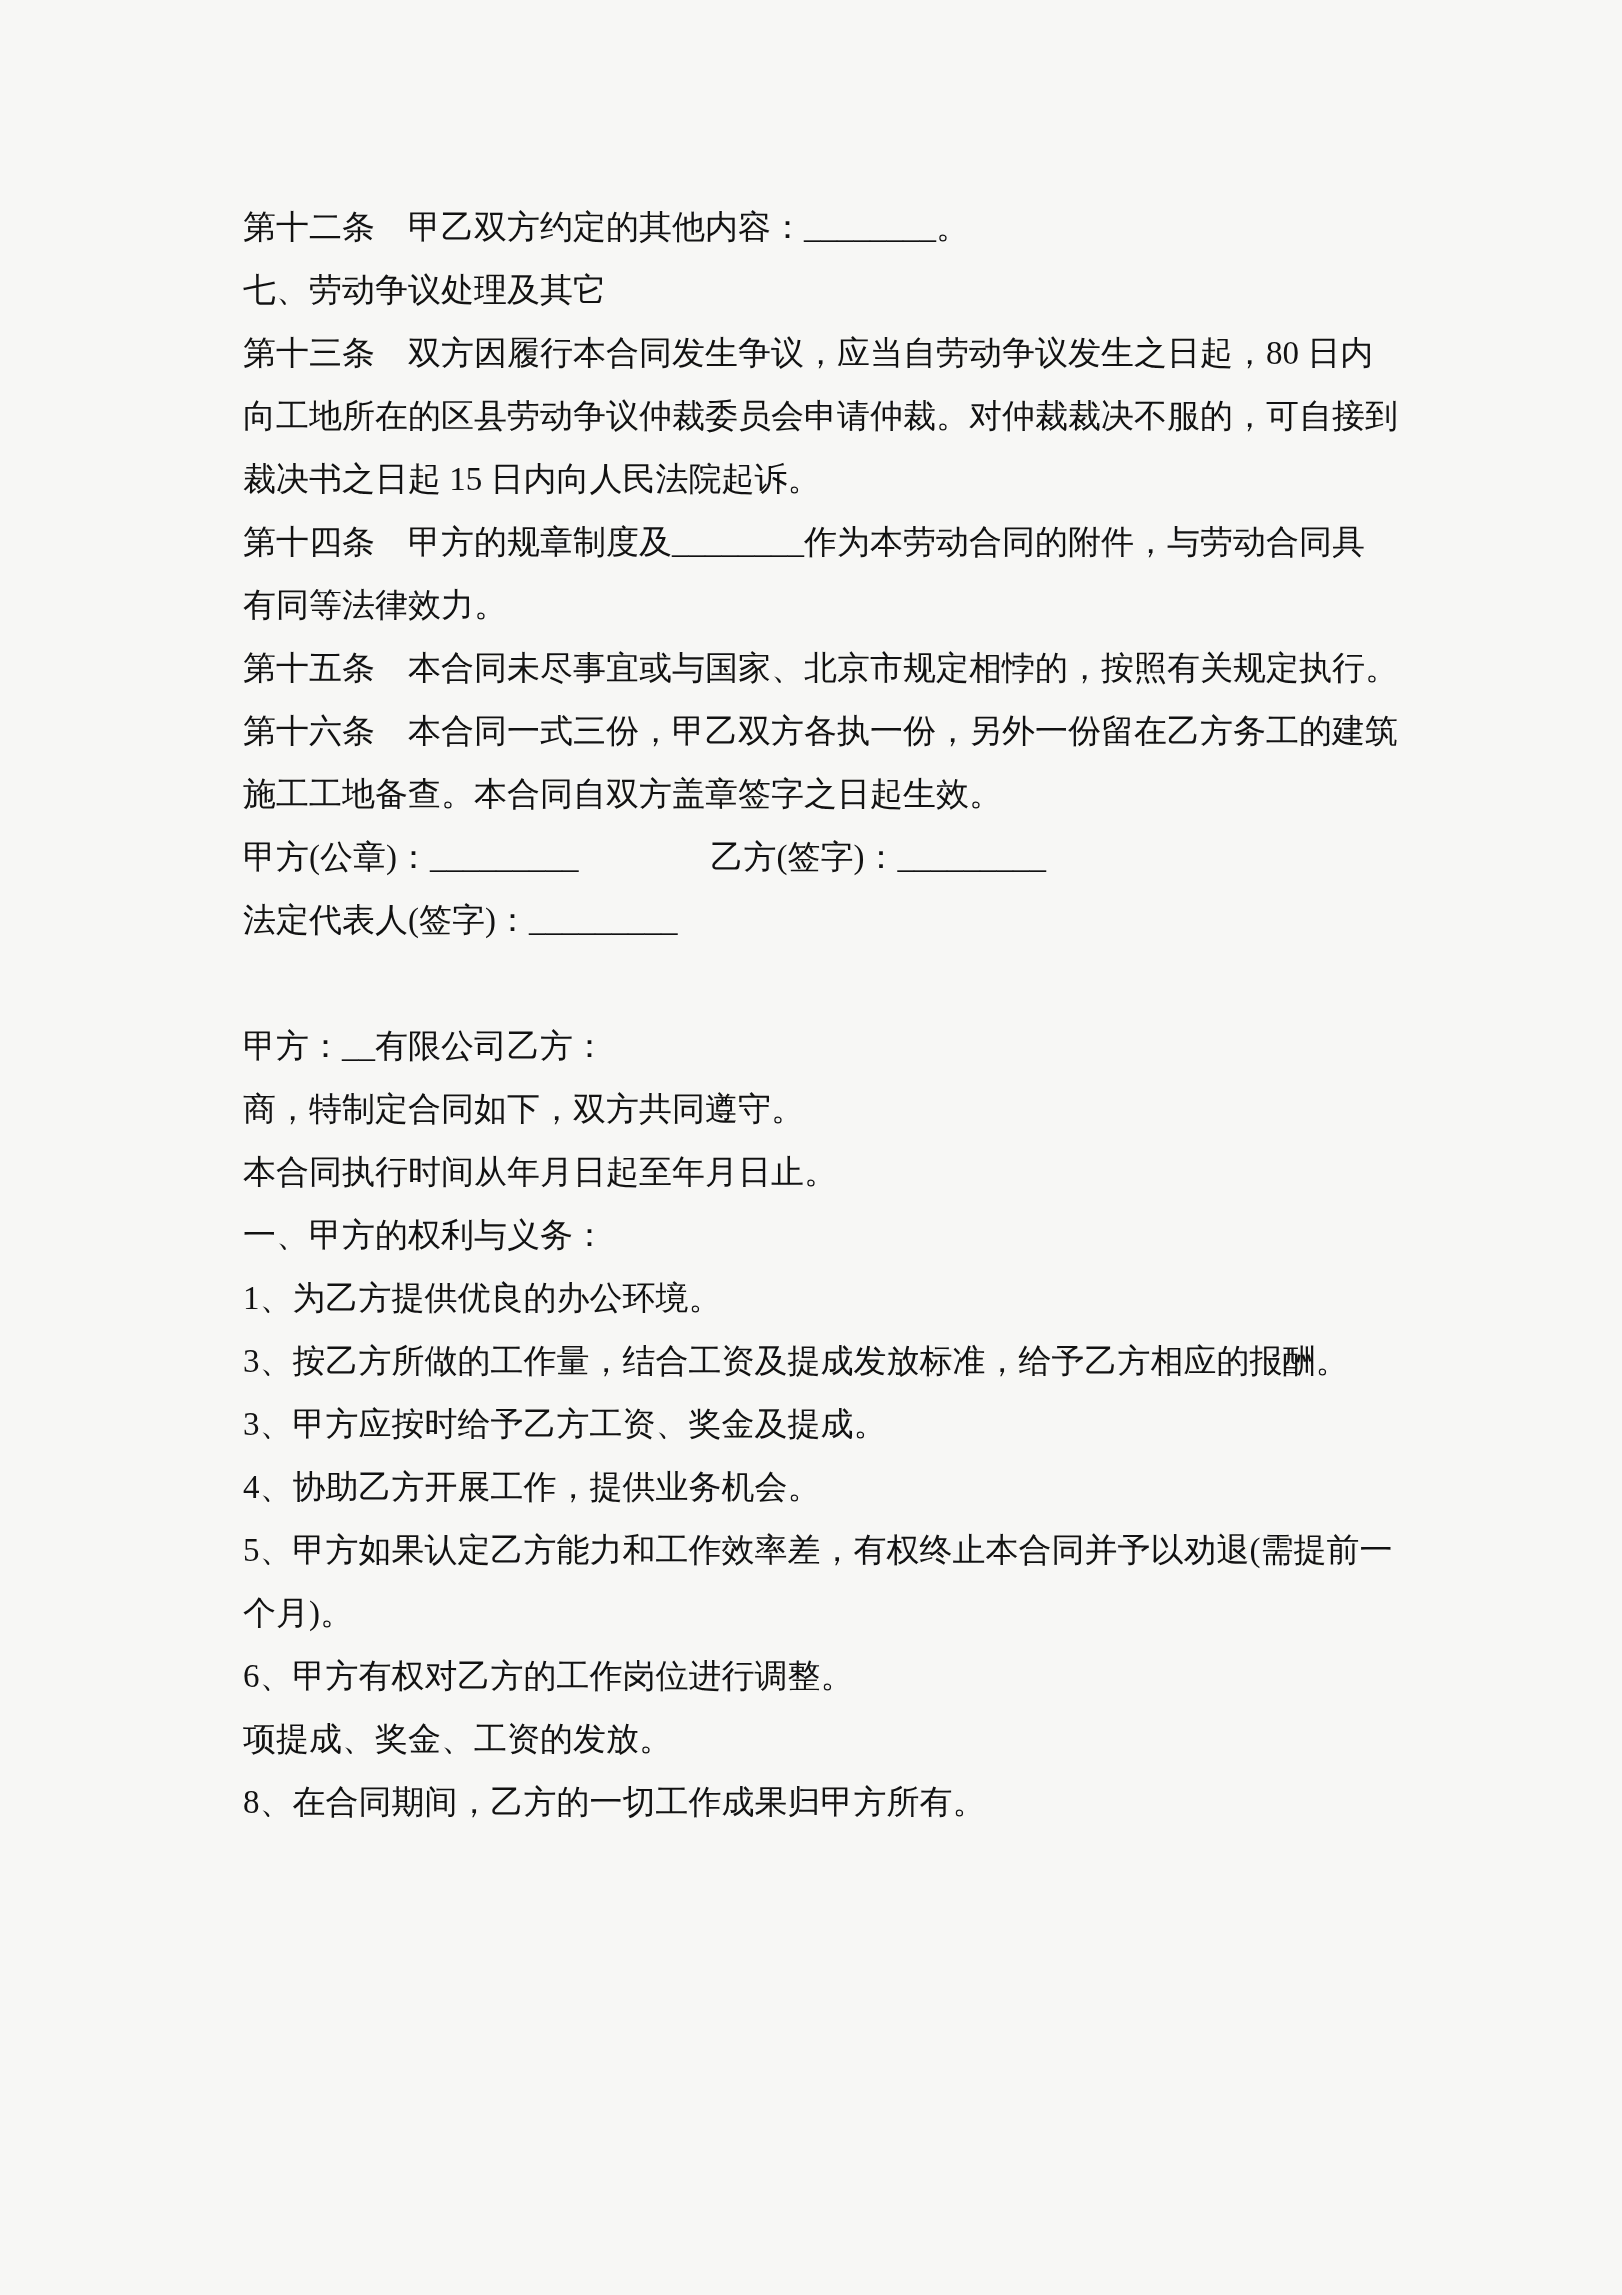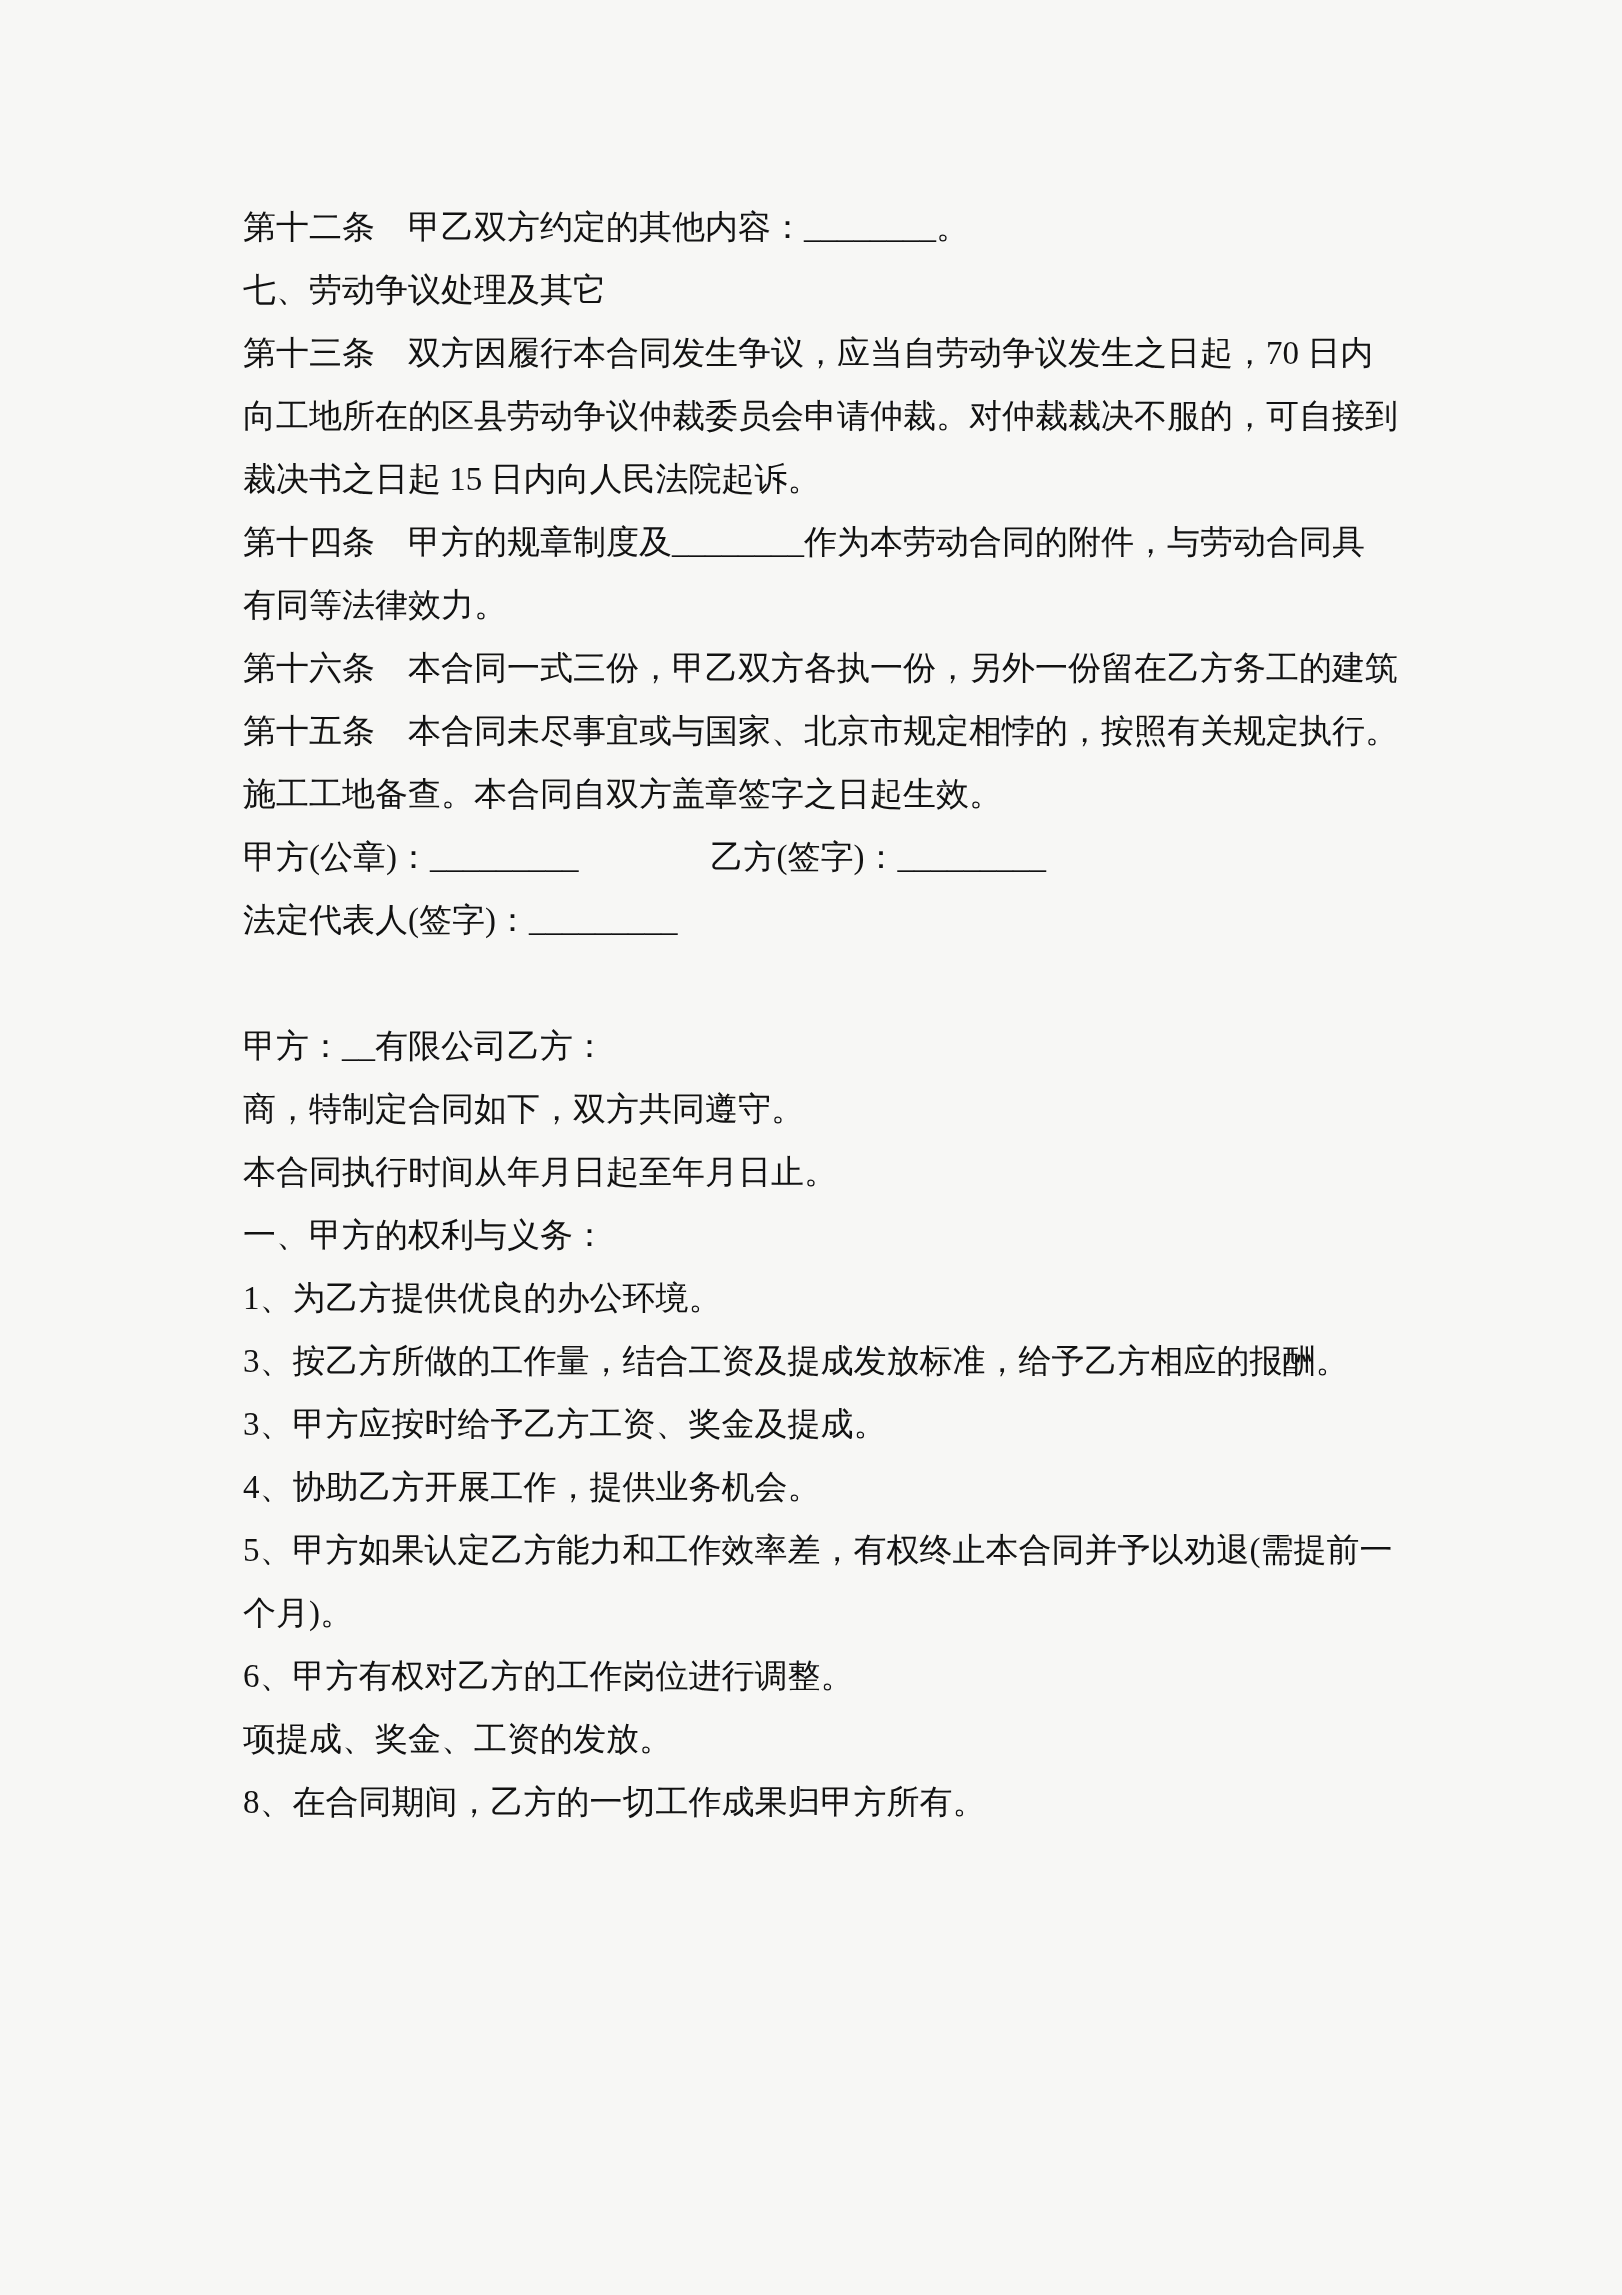--- a/index.html
+++ b/index.html
@@ -32,27 +32,27 @@
     white-space: pre;
   }
 </style>
 </head>
 <body style="background: rgb(247, 247, 245);">
 
 <div class="page" style="background: rgb(247, 247, 245); color: rgb(18, 18, 18);">
   <div class="content">
     <div class="line">第十二条　甲乙双方约定的其他内容：________。</div>
     <div class="line">七、劳动争议处理及其它</div>
-    <div class="line">第十三条　双方因履行本合同发生争议，应当自劳动争议发生之日起，70 日内</div>
+    <div class="line">第十三条　双方因履行本合同发生争议，应当自劳动争议发生之日起，80 日内</div>
     <div class="line">向工地所在的区县劳动争议仲裁委员会申请仲裁。对仲裁裁决不服的，可自接到</div>
     <div class="line">裁决书之日起 15 日内向人民法院起诉。</div>
     <div class="line">第十四条　甲方的规章制度及________作为本劳动合同的附件，与劳动合同具</div>
     <div class="line">有同等法律效力。</div>
+    <div class="line">第十五条　本合同未尽事宜或与国家、北京市规定相悖的，按照有关规定执行。</div>
     <div class="line">第十六条　本合同一式三份，甲乙双方各执一份，另外一份留在乙方务工的建筑</div>
-    <div class="line">第十五条　本合同未尽事宜或与国家、北京市规定相悖的，按照有关规定执行。</div>
     <div class="line">施工工地备查。本合同自双方盖章签字之日起生效。</div>
     <div class="line">甲方(公章)：_________　　　　乙方(签字)：_________</div>
     <div class="line">法定代表人(签字)：_________</div>
     <div class="line"></div>
     <div class="line">甲方：__有限公司乙方：</div>
     <div class="line">商，特制定合同如下，双方共同遵守。</div>
     <div class="line">本合同执行时间从年月日起至年月日止。</div>
     <div class="line">一、甲方的权利与义务：</div>
     <div class="line">1、为乙方提供优良的办公环境。</div>
     <div class="line">3、按乙方所做的工作量，结合工资及提成发放标准，给予乙方相应的报酬。</div>

